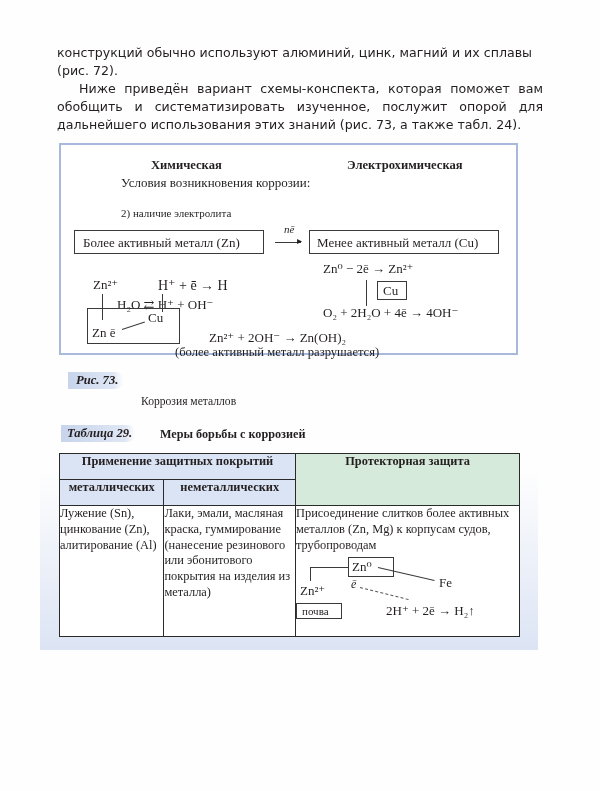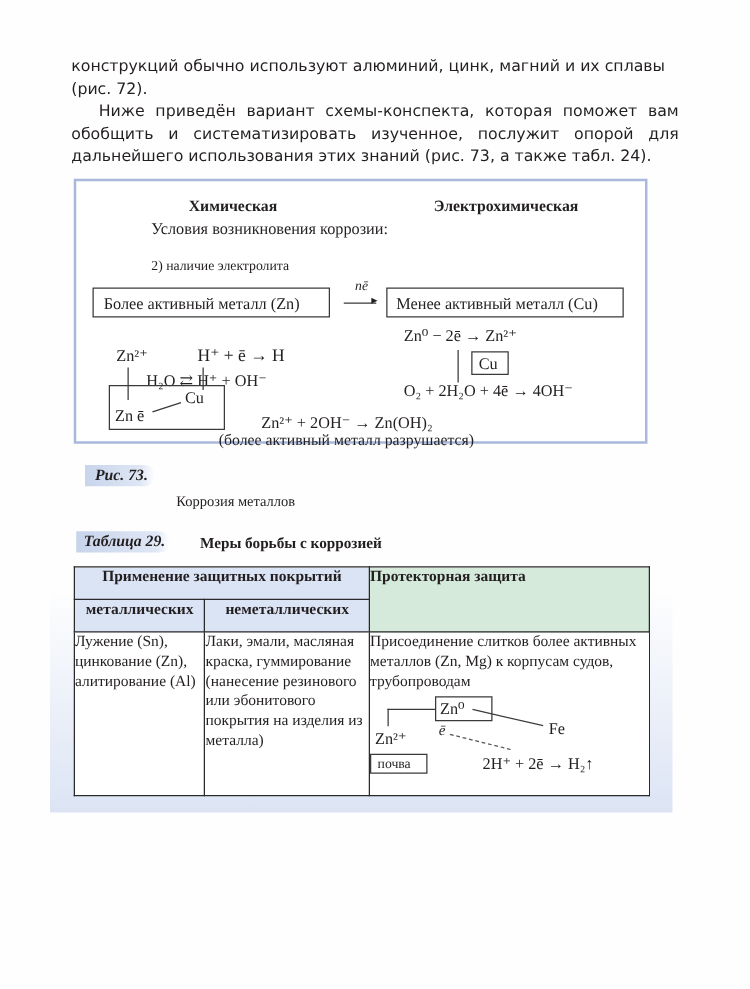--- a/index.html
+++ b/index.html
@@ -21,21 +21,21 @@
   .caption-text { position: absolute; left: 80px; top: 229px; font-size: 11.6px; color: #231f20; margin-top: 21px; }
 
   
   .table-panel { position: absolute; left: 40px; top: 470px; width: 498px; height: 180px; background: linear-gradient(to bottom, rgba(219,227,243,0) 0%, #dce4f4 100%); }
   .table-title-tag { position: absolute; left: 61px; top: 425px; background: linear-gradient(to right, #c7d4eb, #dfe7f5 85%, #fff); padding: 1px 4px 1px 6px; font-style: italic; font-weight: bold; font-size: 12.6px; color: #231f20; border-radius: 0 9px 9px 0; }
   .table-title-text { position: absolute; left: 160px; top: 427px; font-size: 12.2px; font-weight: bold; color: #231f20; }
 
   table.measures { position: absolute; left: 59px; top: 453px; width: 461px; border-collapse: collapse; font-size: 12.4px; color: #231f20; }
   table.measures td, table.measures th { border: 1px solid #2a2a2a; padding: 0; vertical-align: top; }
   th.h-blue { background: #dbe4f4; font-weight: bold; height: 25px; vertical-align: middle; text-align: center; }
-  th.h-green { background: #d6eadb; font-weight: bold; vertical-align: middle; text-align: left; }
+  th.h-green { background: #d6eadb; font-weight: bold; vertical-align: middle; text-align: center; }
   td.cell { background: #fff; height: 130px; line-height: 15.8px; padding: 4px 6px; }
   .diagram-cell { position: relative; }
 </style>
 </head>
 <body>
 
 <div class="para sans" style="top:44px;">
   <span>конструкций обычно используют алюминий, цинк, магний и их сплавы</span><br><span>(рис. 72).</span>
 </div>
 <div class="para sans indent" style="top:80px;">Ниже приведён вариант схемы-конспекта, которая поможет вам обобщить и систематизировать изученное, послужит опорой для дальнейшего использования этих знаний (рис. 73, а также табл. 24).</div>

